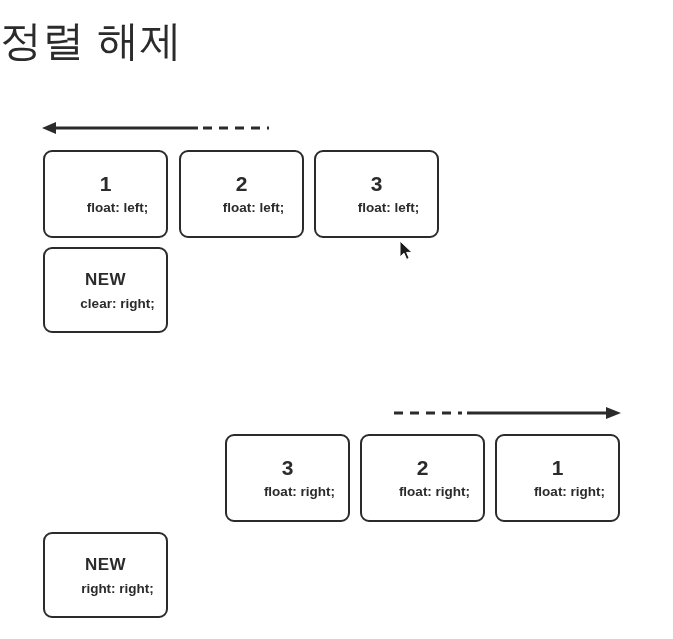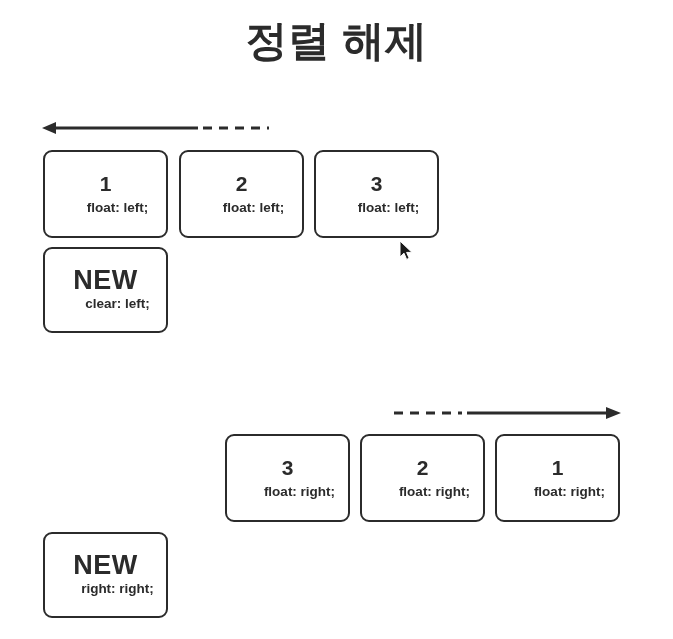--- a/index.html
+++ b/index.html
@@ -20,24 +20,24 @@
     position: absolute;
     inset: 0;
   }
 
   
   .page-title {
     position: absolute;
     left: 0;
     top: 14px;
     width: 673px;
-    text-align: center;
+    text-align: left;
     font-size: 42px;
     line-height: 54px;
-    font-weight: bold;
+    font-weight: normal;
     letter-spacing: 0.5px;
     color: #2b2b2b;
     white-space: nowrap;
   }
 
   
   .box {
     position: absolute;
     box-sizing: border-box;
     background: #ffffff;
@@ -57,21 +57,21 @@
   }
   .box .box-sub {
     font-size: 13.5px;
     font-weight: bold;
     line-height: 17px;
     color: #2b2b2b;
     white-space: nowrap;
     margin-left: 24px;
   }
   .box.new .box-label {
-    font-size: 27px;
+    font-size: 17px;
     letter-spacing: 0.5px;
   }
 
   
   .arrow {
     position: absolute;
     height: 20px;
   }
   .arrow svg { display: block; }
 
@@ -109,21 +109,21 @@
     <div class="box-sub">float: left;</div>
   </div>
 
   <div class="box" style="left:314px; top:150px; width:125px; height:88px;">
     <div class="box-label">3</div>
     <div class="box-sub">float: left;</div>
   </div>
 
   <div class="box new" style="left:43px; top:247px; width:125px; height:86px;">
     <div class="box-label">NEW</div>
-    <div class="box-sub">clear: left;</div>
+    <div class="box-sub">clear: right;</div>
   </div>
 
   <div class="arrow" style="left:392px; top:403px; width:232px; height:20px;">
     <svg width="232" height="20" viewBox="0 0 232 20">
       <line x1="2" y1="10" x2="70" y2="10" stroke="#2b2b2b" stroke-width="3" stroke-dasharray="9 7"></line>
       <line x1="75" y1="10" x2="218" y2="10" stroke="#2b2b2b" stroke-width="3"></line>
       <path d="M229 10 L214 4 L214 16 Z" fill="#2b2b2b"></path>
     </svg>
   </div>
 

